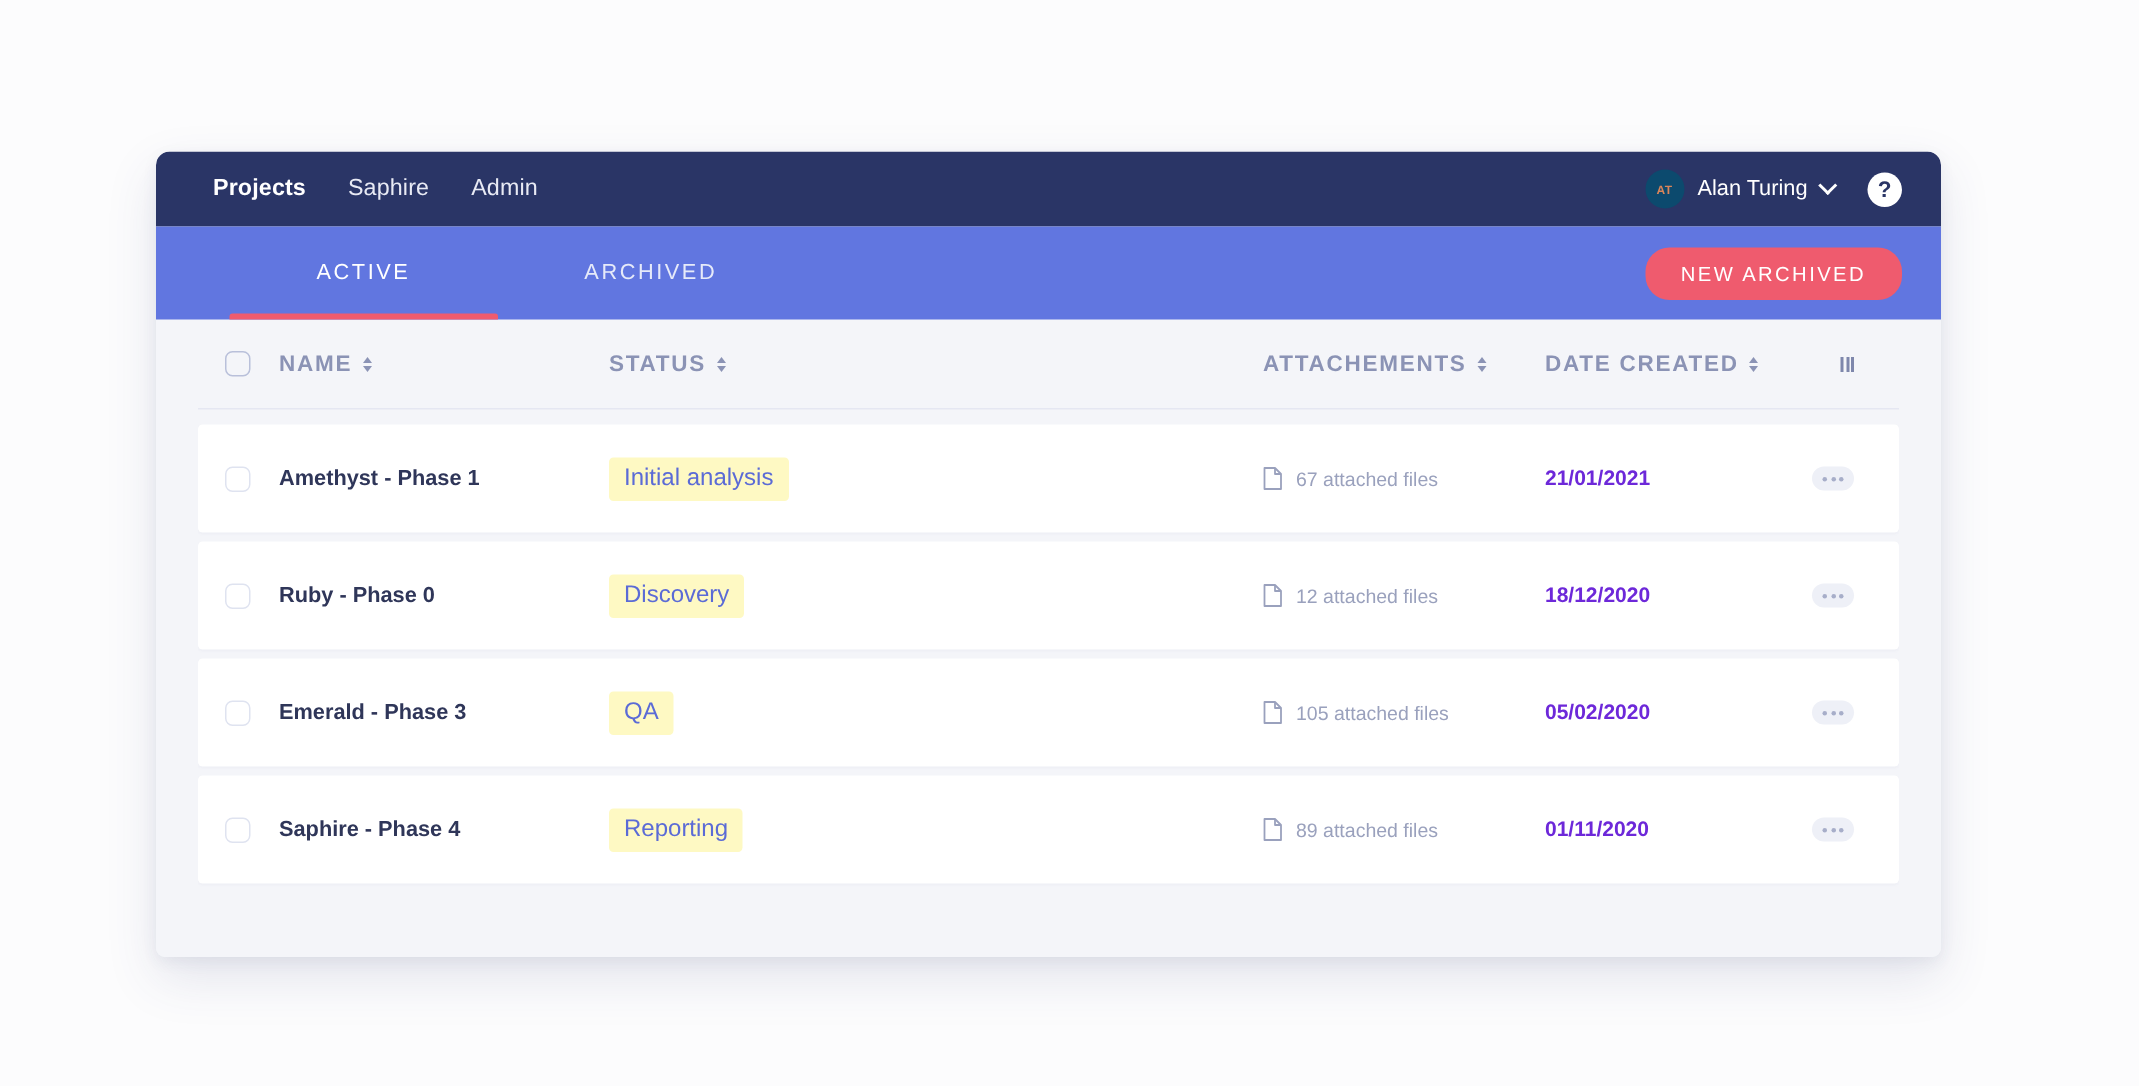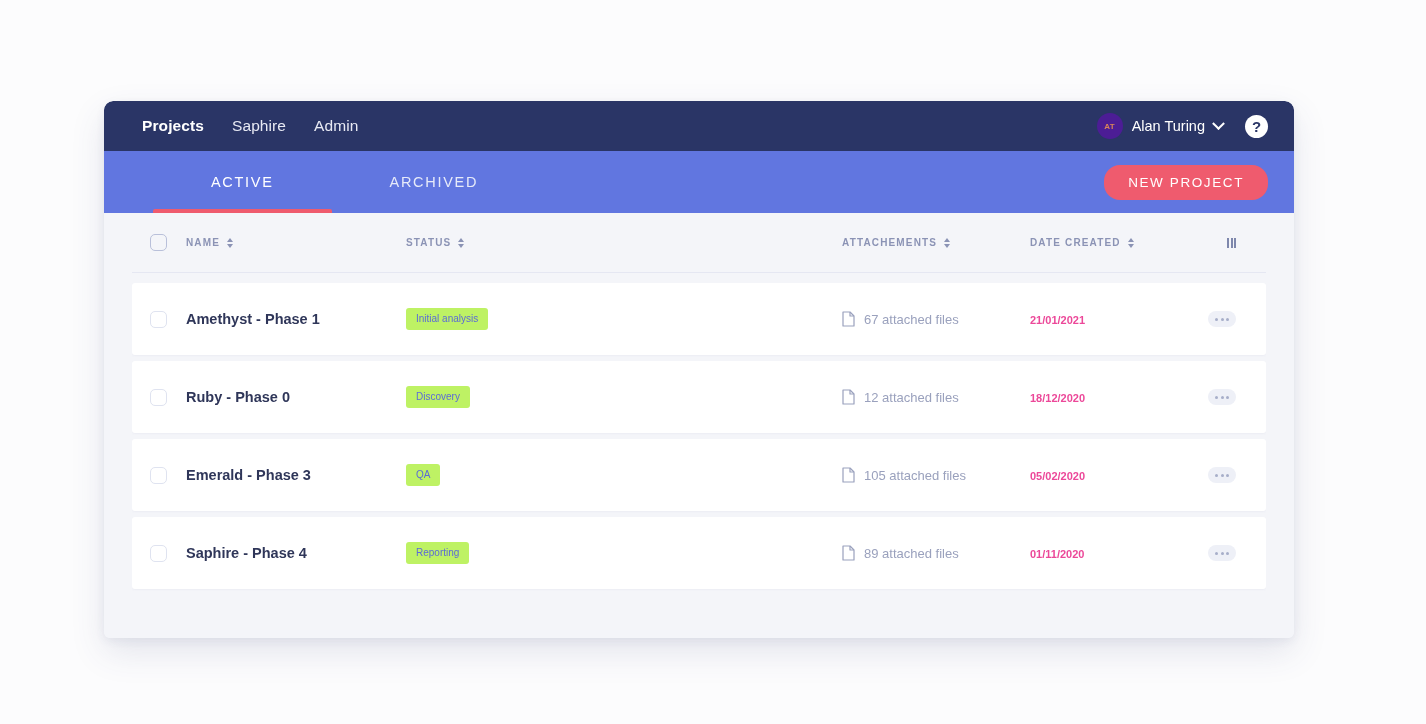--- a/index.html
+++ b/index.html
@@ -80,21 +80,21 @@
     display: flex;
     align-items: center;
     gap: 9px;
     cursor: pointer;
   }
 
   .avatar {
     width: 26px;
     height: 26px;
     border-radius: 50%;
-    background: #4c1d95;
+    background: #0c4a6e;
     color: #d9855a;
     font-size: 8px;
     font-weight: 700;
     letter-spacing: 0.3px;
     display: flex;
     align-items: center;
     justify-content: center;
   }
 
   .user-name {
@@ -198,21 +198,21 @@
     display: flex;
     align-items: center;
     height: 60px;
     flex: 0 0 60px;
     padding: 0 24px 0 0;
     border-bottom: 1px solid #e5e7f2;
   }
 
   .th {
     color: #8b93b5;
-    font-size: 10px;
+    font-size: 15px;
     letter-spacing: 1.15px;
     font-weight: 700;
     display: flex;
     align-items: center;
     gap: 7px;
     cursor: pointer;
     white-space: nowrap;
   }
 
   .sort-icon {
@@ -283,42 +283,42 @@
 
   .cell-name {
     color: #2f3659;
     font-size: 14.5px;
     font-weight: 700;
     white-space: nowrap;
   }
 
   .badge {
     display: inline-block;
-    background: #bef264;
+    background: #fef9c3;
     color: #5b6bd6;
-    font-size: 10px;
+    font-size: 16px;
     padding: 5px 10px 6px;
     border-radius: 3px;
     white-space: nowrap;
   }
 
   .cell-attach {
     display: flex;
     align-items: center;
     gap: 9px;
     color: #9aa1bd;
     font-size: 13px;
     white-space: nowrap;
   }
 
   .file-icon { flex: 0 0 auto; display: block; }
 
   .cell-date {
-    color: #ec4899;
-    font-size: 11px;
+    color: #6d28d9;
+    font-size: 14px;
     font-weight: 700;
     white-space: nowrap;
   }
 
   .more-btn {
     width: 28px;
     height: 16px;
     border-radius: 8px;
     background: #eef0f7;
     display: flex;
@@ -356,21 +356,21 @@
         </div>
         <div class="help-icon">?</div>
       </div>
     </div>
 
     <div class="subbar">
       <div class="tabs">
         <div class="tab active">ACTIVE</div>
         <div class="tab">ARCHIVED</div>
       </div>
-      <button class="new-project-btn">NEW PROJECT</button>
+      <button class="new-project-btn">NEW ARCHIVED</button>
     </div>
 
     <div class="table-area">
 
       <div class="table-head">
         <div class="col-check">
           <div class="checkbox"></div>
         </div>
 
         <div class="col-name th">

